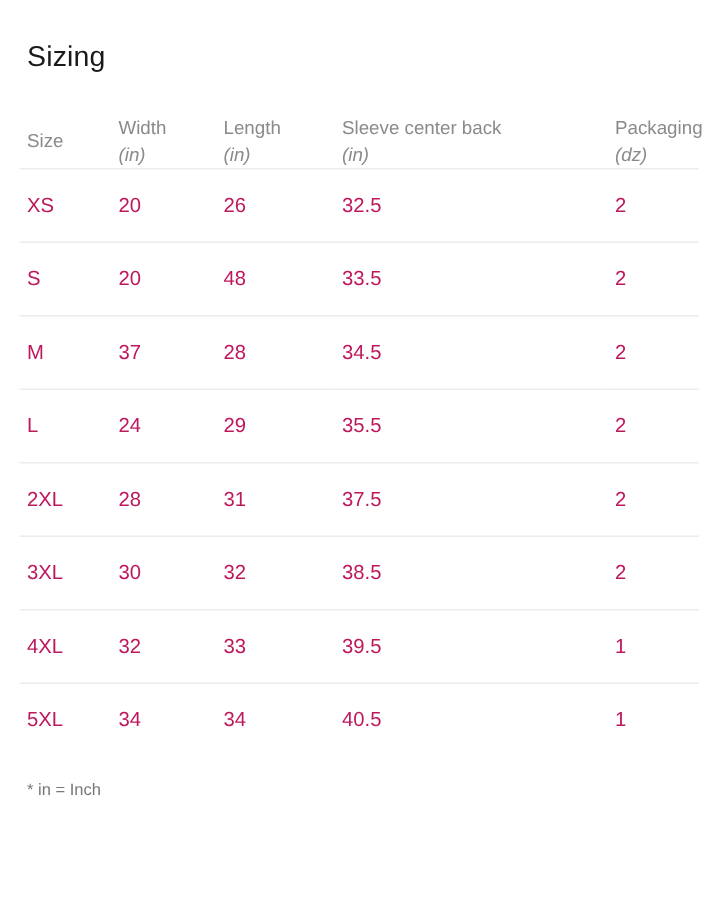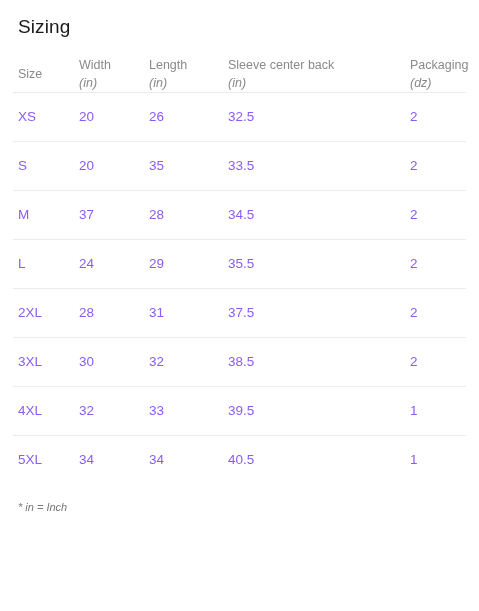--- a/index.html
+++ b/index.html
@@ -14,40 +14,40 @@
     font-family: "Liberation Sans", sans-serif;
     -webkit-font-smoothing: antialiased;
     overflow: hidden;
   }
 
   .page {
     position: relative;
     width: 479px;
     height: 611px;
     background: #ffffff;
-    padding: 0 13px;
+    padding: 12px 13px;
   }
 
   
   .page-title {
     font-size: 19px;
     line-height: 24px;
     font-weight: 400;
     color: #1a1a1a;
     letter-spacing: 0.1px;
     padding-top: 15px;
     padding-left: 5px;
   }
 
   
   .sizing-table {
     width: 453px;
     border-collapse: collapse;
     table-layout: fixed;
-    margin-top: 17px;
+    margin-top: 25px;
   }
 
   .sizing-table th,
   .sizing-table td {
     text-align: left;
     vertical-align: middle;
     padding: 0;
     padding-left: 5px;
     font-weight: 400;
   }
@@ -72,21 +72,21 @@
     font-style: italic;
   }
 
   thead tr {
     border-bottom: 1px solid #ececec;
   }
 
   tbody td {
     font-size: 13.5px;
     line-height: 18px;
-    color: #8b5cf6;
+    color: #be185d;
     height: 49px;
   }
 
   tbody tr {
     border-bottom: 1px solid #ececec;
   }
 
   tbody tr:last-child {
     border-bottom: none;
   }
@@ -94,21 +94,20 @@
   
   .footnotes {
     margin-top: 12px;
     padding-left: 5px;
   }
 
   .footnote {
     font-size: 11px;
     line-height: 20px;
     color: #777777;
-    font-style: italic;
   }
 </style>
 </head>
 <body>
 
 <div class="page">
 
   <h1 class="page-title">Sizing</h1>
 
   <table class="sizing-table">
@@ -148,21 +147,21 @@
       <tr>
         <td>XS</td>
         <td>20</td>
         <td>26</td>
         <td>32.5</td>
         <td>2</td>
       </tr>
       <tr>
         <td>S</td>
         <td>20</td>
-        <td>35</td>
+        <td>48</td>
         <td>33.5</td>
         <td>2</td>
       </tr>
       <tr>
         <td>M</td>
         <td>37</td>
         <td>28</td>
         <td>34.5</td>
         <td>2</td>
       </tr>

